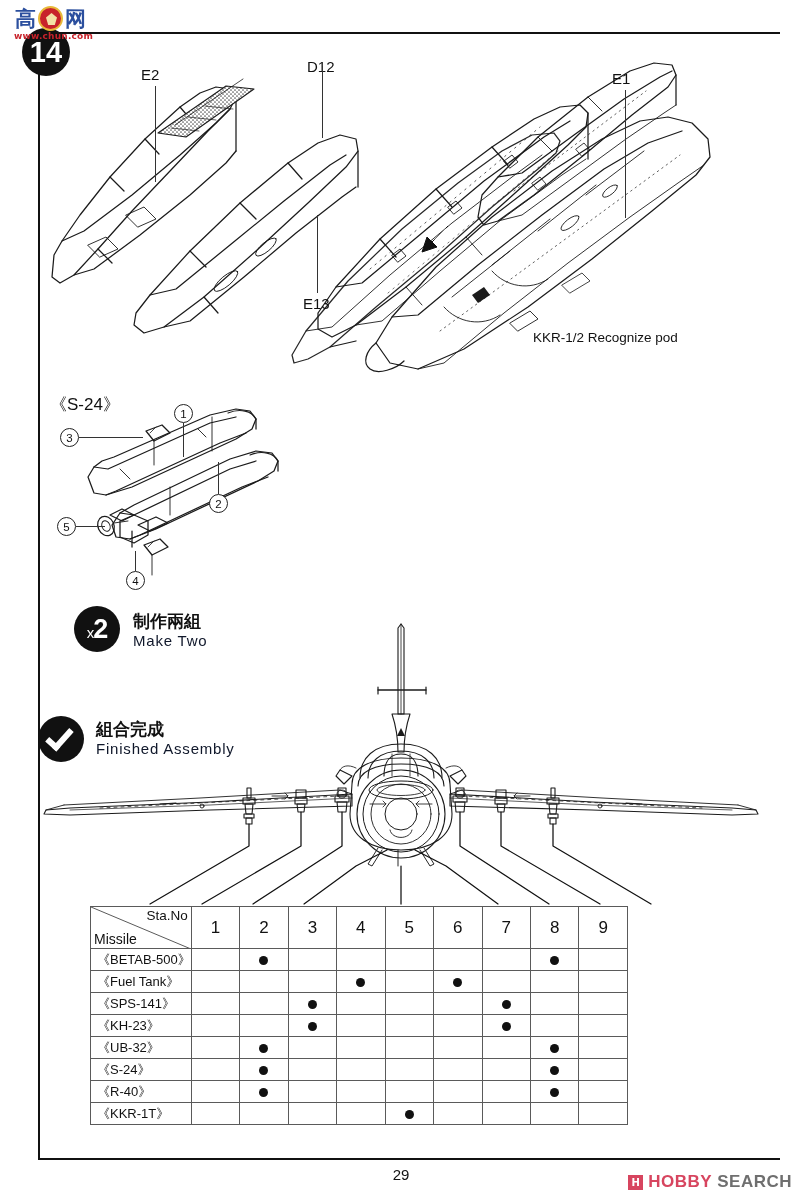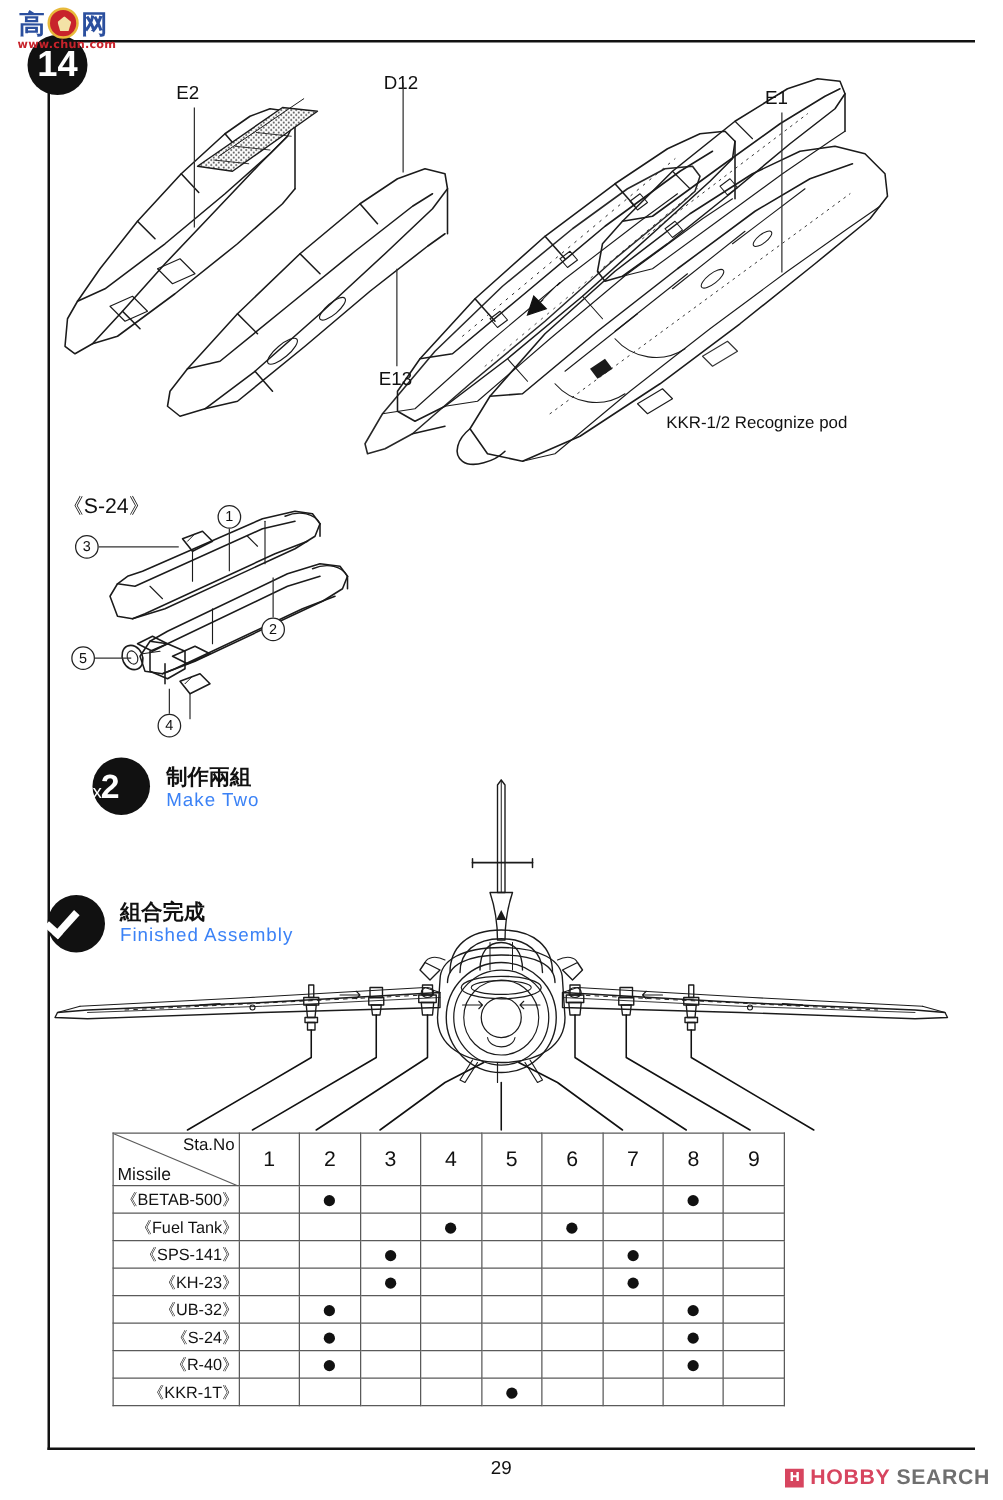--- a/index.html
+++ b/index.html
@@ -112,21 +112,21 @@
   }
   .callout-vline {
     position: absolute; background: #333; width: 1px;
   }
 
   
   .mark-circle {
     position: absolute;
     width: 46px; height: 46px; border-radius: 50%;
     background: #111;
-    display: flex; align-items: center; 
+    display: flex; align-items: center; justify-content: center;
     color: #fff;
   }
   .mark-x2 {
     font-size: 27px; font-weight: bold;
     font-family: "Liberation Sans", sans-serif;
     letter-spacing: -1px;
   }
   .mark-x2 .small { font-size: 15px; font-weight: normal; }
   .check-glyph {
     width: 26px; height: 15px;
@@ -136,21 +136,21 @@
   }
   .mark-text-zh {
     position: absolute;
     font-family: "DejaVu Sans", sans-serif;
     font-size: 17px; font-weight: bold; color: #111;
     white-space: nowrap;
   }
   .mark-text-en {
     position: absolute;
     font-family: "Liberation Sans", sans-serif;
-    font-size: 15px; color: #3b82f6;
+    font-size: 15px; color: #0f172a;
     letter-spacing: .8px;
     white-space: nowrap;
   }
 
   
   .art { position: absolute; }
   .art svg { display: block; overflow: visible; }
 
   
   .station-table {
@@ -181,21 +181,21 @@
   .corner-sta {
     position: absolute; right: 3px; top: 1px;
     font-size: 13.5px; color: #111;
   }
   .corner-mis {
     position: absolute; left: 3px; bottom: 1px;
     font-size: 14px; color: #111;
   }
   .station-table .colhead { width: 48.6px; font-size: 17px; }
   .station-table .rowlabel {
-    text-align: right;
+    text-align: left;
     padding-left: 6px;
     font-size: 13px;
     white-space: nowrap;
     margin-top: 42px;
   }
   .dot {
     display: inline-block;
     width: 9px; height: 9px;
     border-radius: 50%;
     background: #111;

